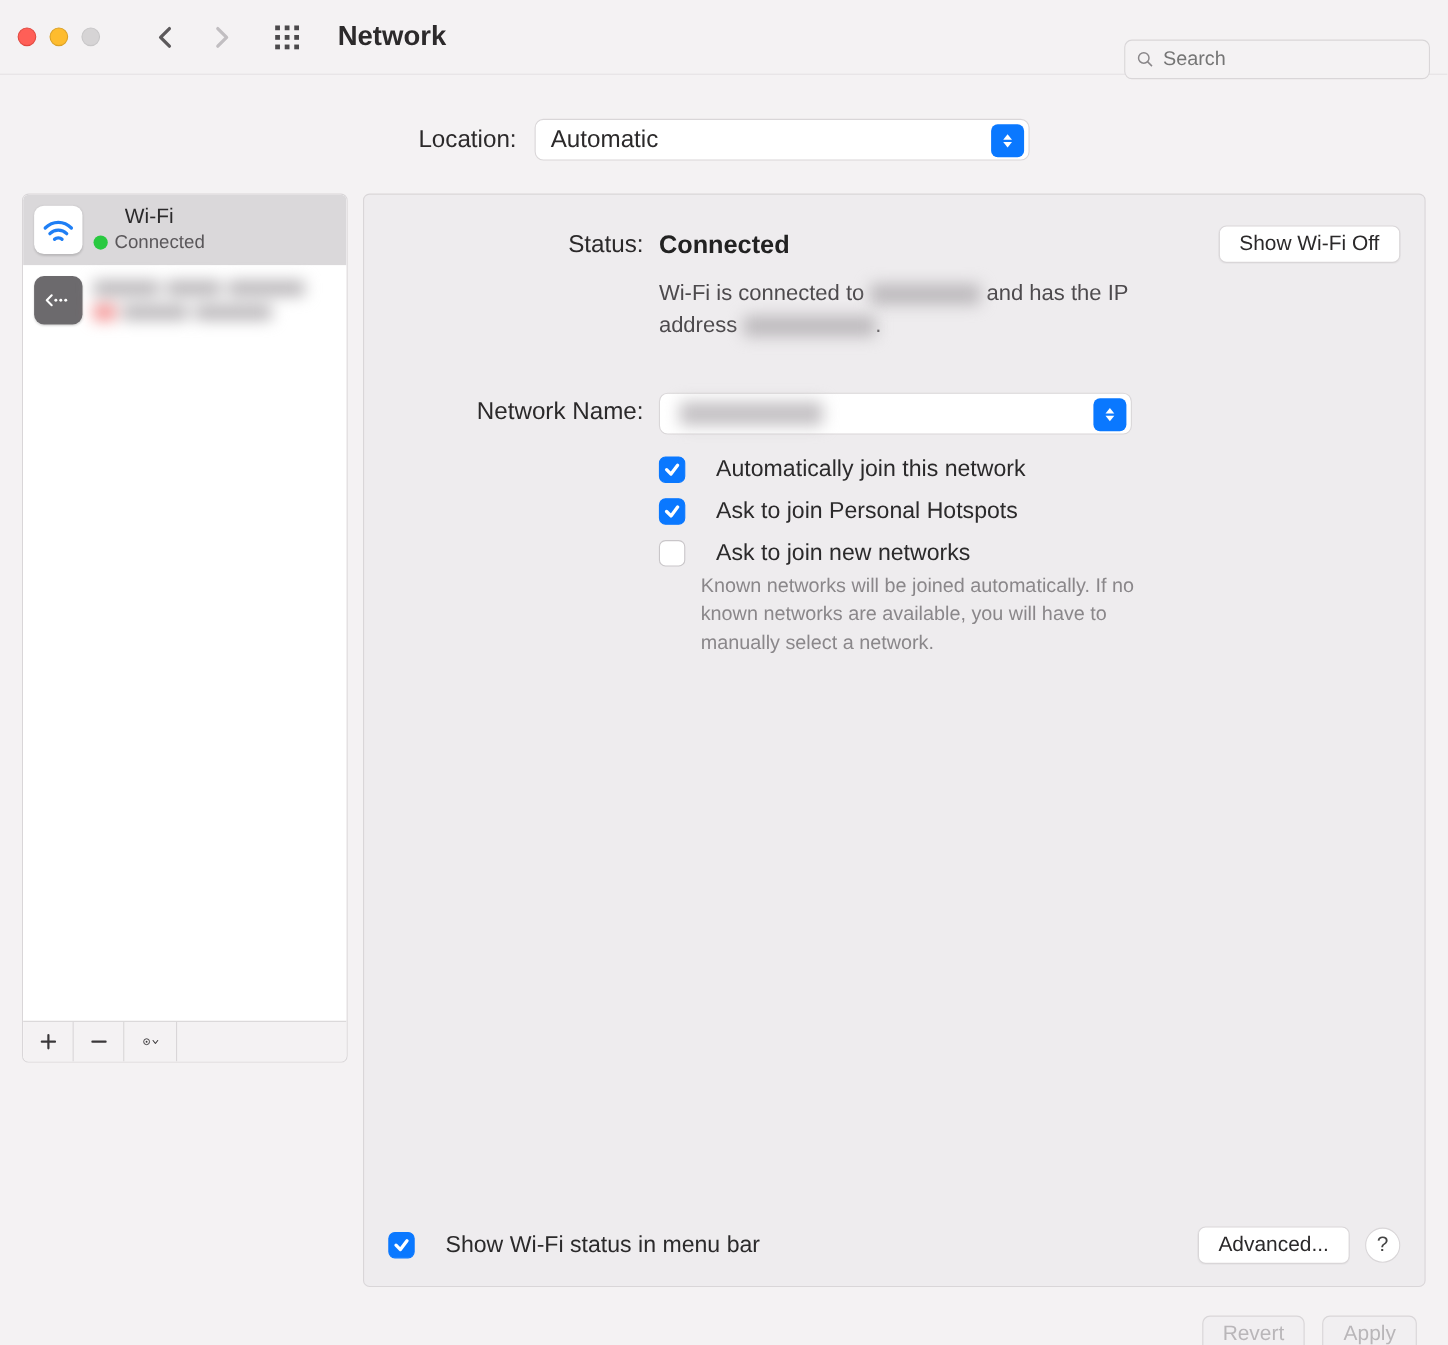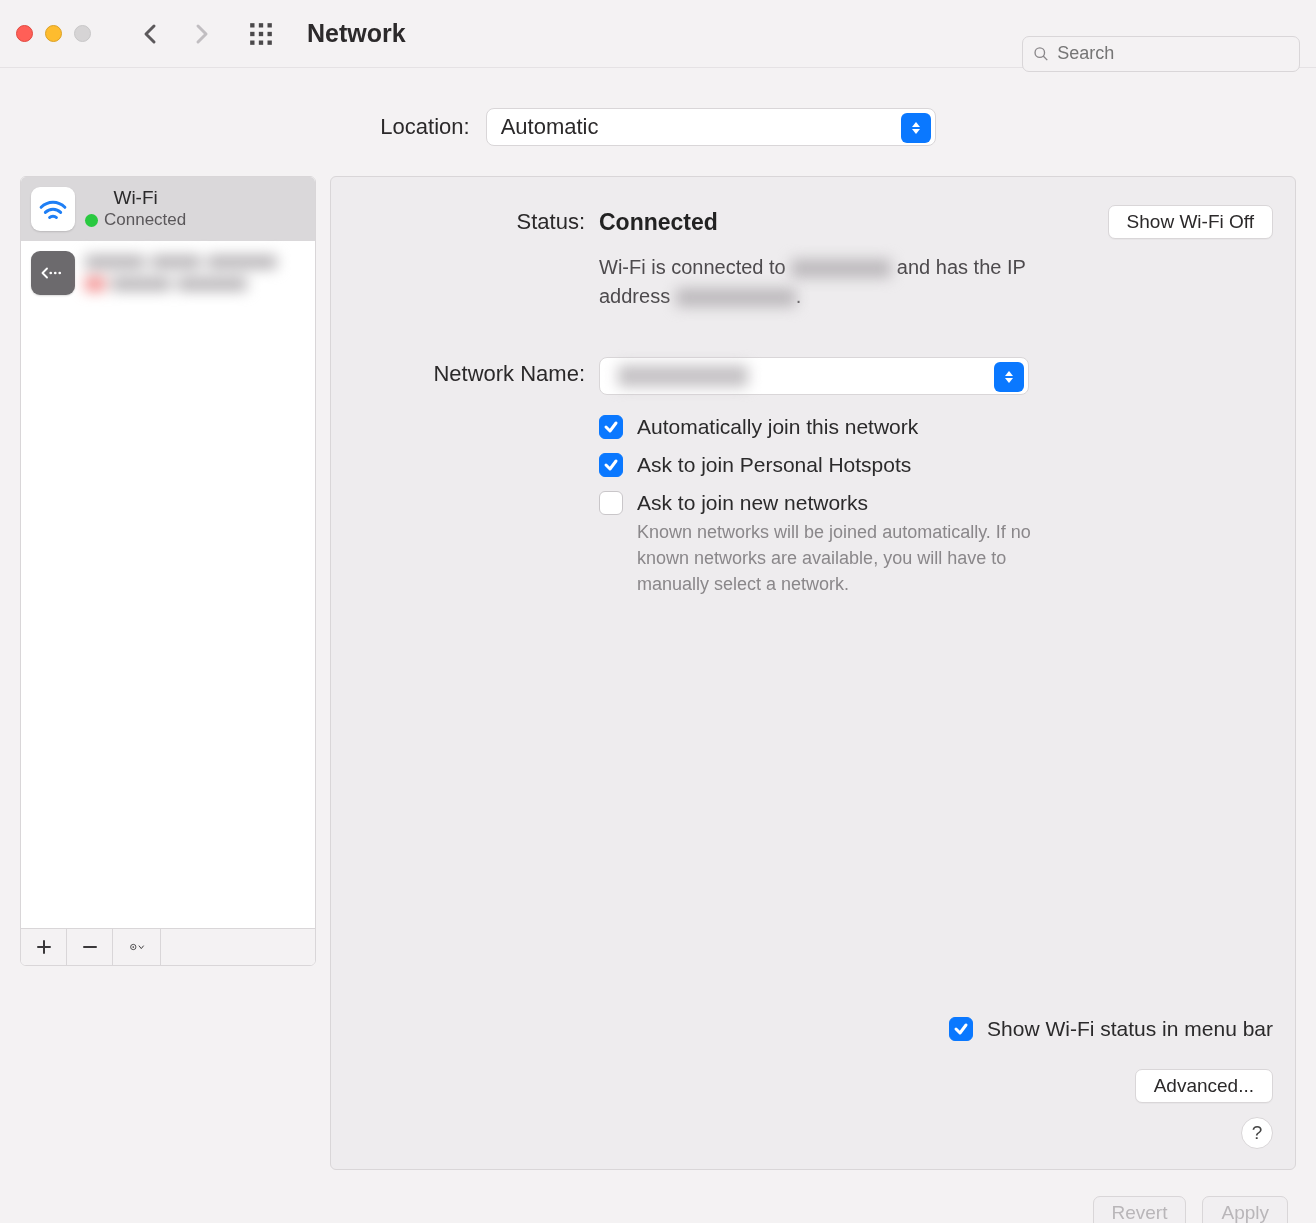--- a/index.html
+++ b/index.html
@@ -65,28 +65,28 @@
   .wifi-off-btn { margin-left:auto; }
   .btn { height:34px; padding:0 18px; background:#fff; border:1px solid #d9d6d8; border-radius:7px; font-size:19px; color:#2b292a; display:inline-flex; align-items:center; box-shadow:0 1px 1px rgba(0,0,0,.03); }
   .btn.disabled { color:#b9b6b9; background:#f1eff1; }
   .status-desc { font-size:20px; color:#4d4a4d; margin-top:14px; line-height:1.45; max-width:440px; }
   .redact { display:inline-block; filter:blur(7px); background:#bdbabd; color:transparent; border-radius:3px; }
   .r1 { width:100px; height:19px; vertical-align:middle; }
   .r2 { width:120px; height:19px; vertical-align:middle; }
   .select-net { width:430px; height:38px; }
   .select-net .redact-box { display:inline-block; filter:blur(7px); background:#c5c2c5; width:130px; height:22px; margin-left:4px; border-radius:3px; }
 
-  .check-row { display:flex; align-items:flex-start; gap:14px; font-size:21px; color:#2b2a2b; margin:6px 0 14px 0; }
+  .check-row { display:flex; align-items:flex-start; gap:28px; font-size:21px; color:#2b2a2b; margin:6px 0 14px 0; }
   .checkbox { width:24px; height:24px; border-radius:6px; border:1px solid #c9c6c9; background:#fff; display:inline-flex; align-items:center; justify-content:center; flex-shrink:0; }
   .checkbox.checked { background:#0a78ff; border-color:#0a78ff; }
   .checkbox.checked svg { width:16px; height:16px; }
   .checkbox.checked path { stroke:#fff; stroke-width:3; fill:none; stroke-linecap:round; stroke-linejoin:round; }
   .help-text { font-size:18px; color:#8a878a; margin-top:4px; line-height:1.45; max-width:430px; }
 
-  .panel-footer { position:absolute; left:22px; right:22px; bottom:20px; display:flex; align-items:flex-end; gap:14px;flex-direction:column; }
+  .panel-footer { position:absolute; left:22px; right:22px; bottom:20px; display:flex; align-items:center; gap:14px; }
   .help-btn { width:32px; height:32px; border-radius:50%; border:1px solid #d9d6d8; background:#fff; display:flex; align-items:center; justify-content:center; font-size:19px; color:#444; }
 
   
   .bottom-bar { display:flex; justify-content:flex-end; gap:16px; padding:26px 28px 0 0; }
 
   
   .wifi-icon path { fill:none; stroke:#1f7ff5; stroke-width:3.5; stroke-linecap:round; }
   .code-icon circle { fill:#fff; }
   .code-icon path { stroke:#fff; stroke-width:2.5; fill:none; stroke-linecap:round; stroke-linejoin:round; }
 

